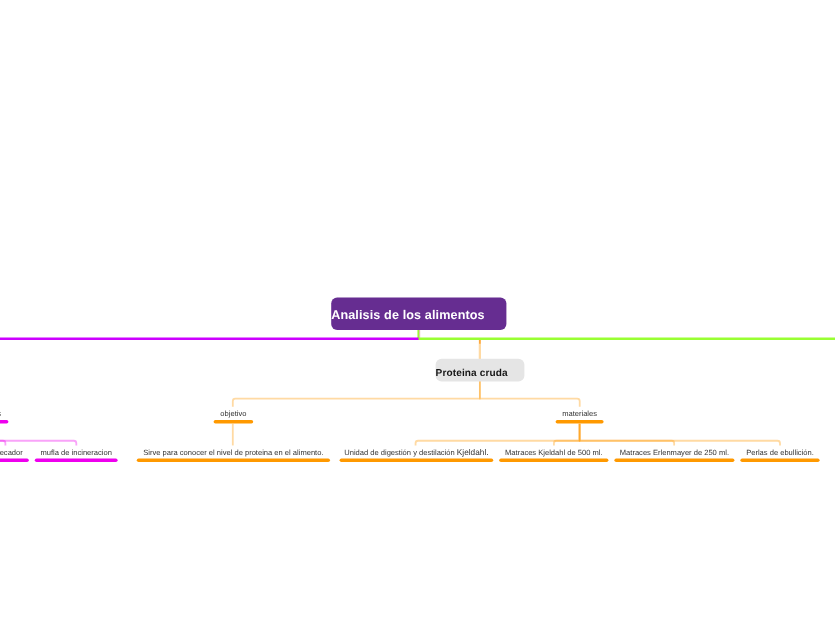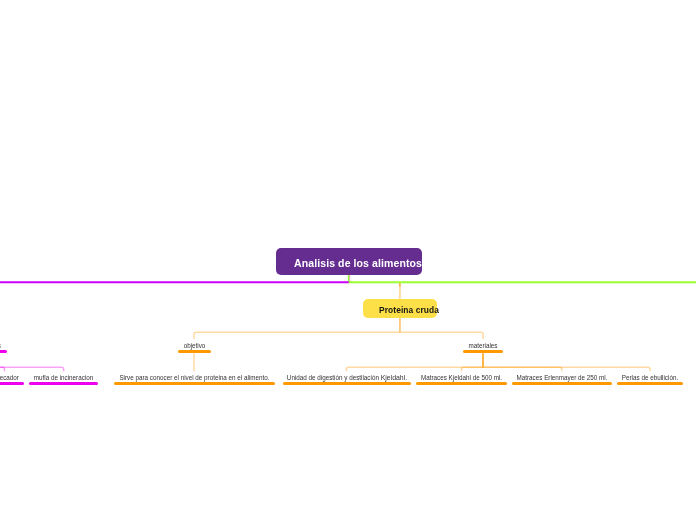--- a/index.html
+++ b/index.html
@@ -4,23 +4,23 @@
 <title>Analisis de los alimentos</title>
 <style>
   html,body{margin:0;padding:0;background:#fff;}
   body{width:696px;height:520px;overflow:hidden;
        font-family:"Liberation Sans",sans-serif;
        -webkit-font-smoothing:antialiased;}
   #canvas{position:relative;width:696px;height:520px;background:#fff;}
   svg#links{position:absolute;left:0;top:0;width:696px;height:520px;}
 
   .boxnode{position:absolute;white-space:nowrap;border-radius:5px;
-           font-weight:bold;text-align:right;box-sizing:border-box;}
+           font-weight:bold;text-align:left;box-sizing:border-box;}
   .root-node{background:#662D91;color:#fff;font-size:10.5px;letter-spacing:0.1px;}
-  .l1-node{background:#fde047;color:#161616;font-size:8.4px;letter-spacing:0.1px;padding-left:16px;}
+  .l1-node{background:#e5e5e5;color:#161616;font-size:8.4px;letter-spacing:0.1px;}
 
   .barnode{position:absolute;text-align:center;white-space:nowrap;}
   .barnode .txt{position:absolute;left:0;right:0;bottom:3.6px;
                 color:#333333;line-height:8px;font-size:6.3px;}
   .barnode .bar{position:absolute;left:0;right:0;bottom:0;
                 height:3.4px;border-radius:1.8px;background:#FF9900;}
   .barnode.mag .bar{background:#EE00EE;}
 </style>
 </head>
 <body>

